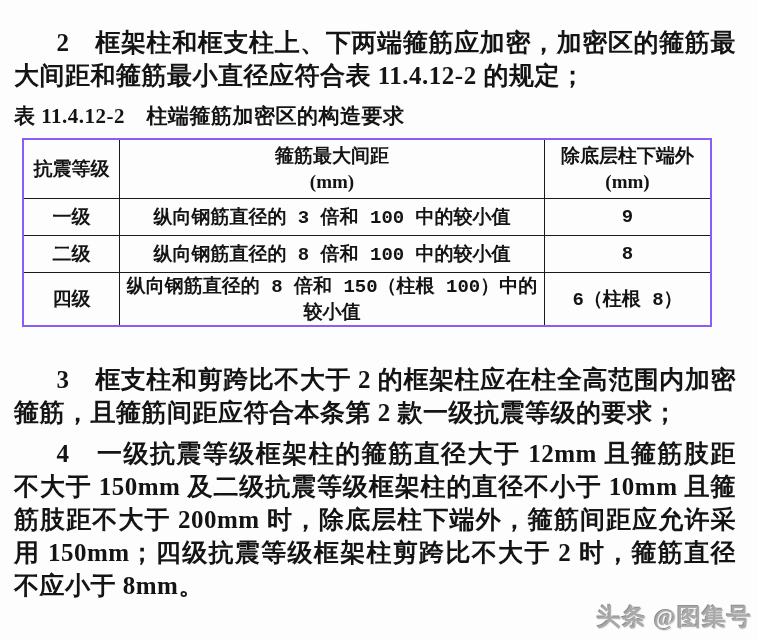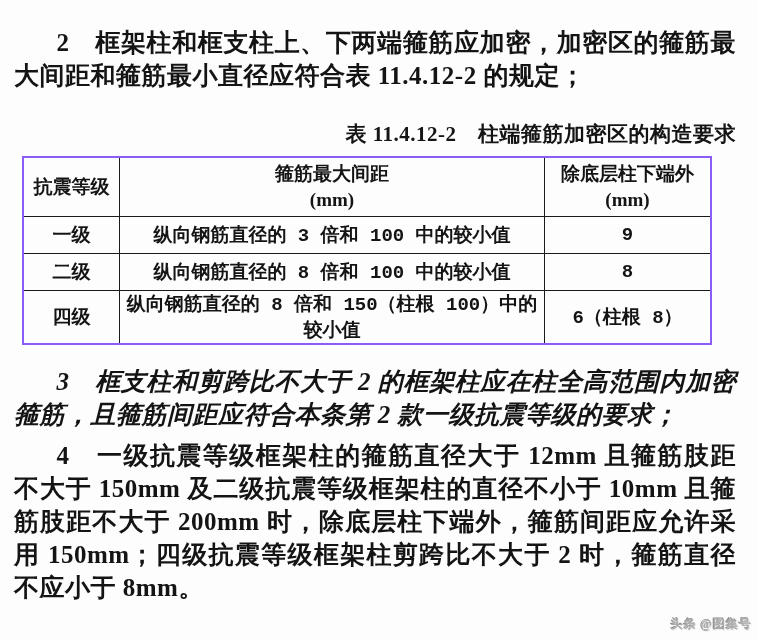--- a/index.html
+++ b/index.html
@@ -15,28 +15,28 @@
 
   .para {
     font-size: 25px;
     font-weight: bold;
     line-height: 33px;
     text-align: justify;
     text-indent: 1.7em;
     letter-spacing: 0.5px;
     margin: 0;
   }
-  .para-3 { margin-top: 20px; font-style: italic; }
+  .para-3 { margin-top: 36px; }
   .para-4 { margin-top: 8px; }
 
   .caption {
-    margin-top: 28px;
+    margin-top: 10px;
     font-size: 21px;
     font-weight: bold;
-    text-align: right;
+    text-align: left;
     letter-spacing: 0.5px;
   }
 
   table.spec-table {
     border-collapse: collapse;
     table-layout: fixed;
     width: 680px;
     margin: 8px 0 0 8px;
     border: 2px solid #8b5cf6;
   }
@@ -59,21 +59,21 @@
     margin: 7px 0 0 26px;
     font-size: 17px;
     font-weight: bold;
     letter-spacing: 0.5px;
   }
 
   .watermark {
     position: absolute;
     right: 6px;
     bottom: 6px;
-    font-size: 12px;
+    font-size: 24px;
     font-weight: bold;
     color: #a9a9a9;
     letter-spacing: 1px;
     text-shadow: 1px 1px 0 #efefef, -1px -1px 0 #8f8f8f;
   }
 </style>
 </head>
 <body>
 
 <div class="page">

